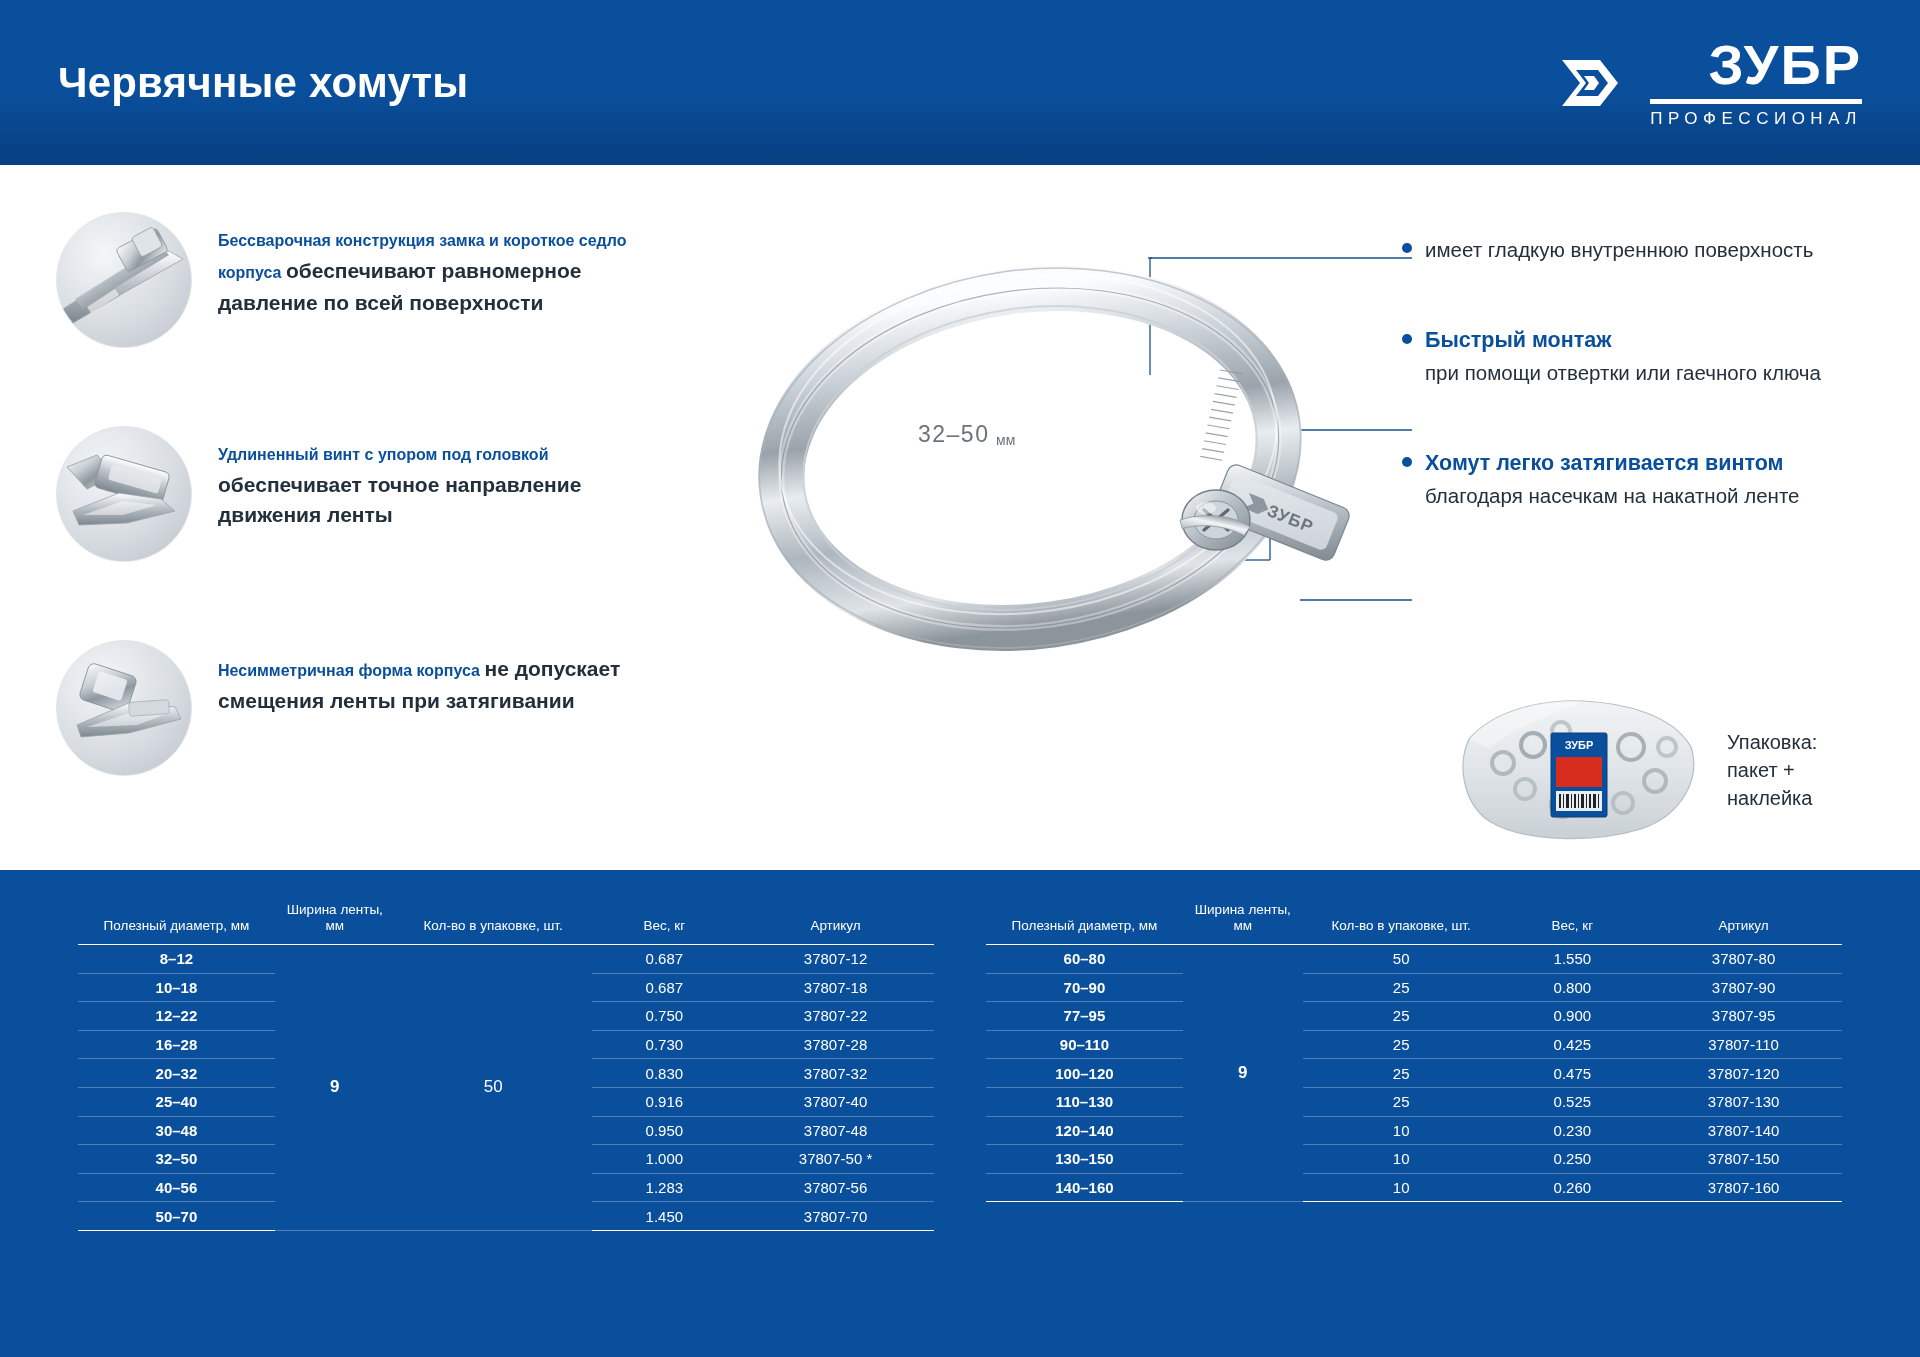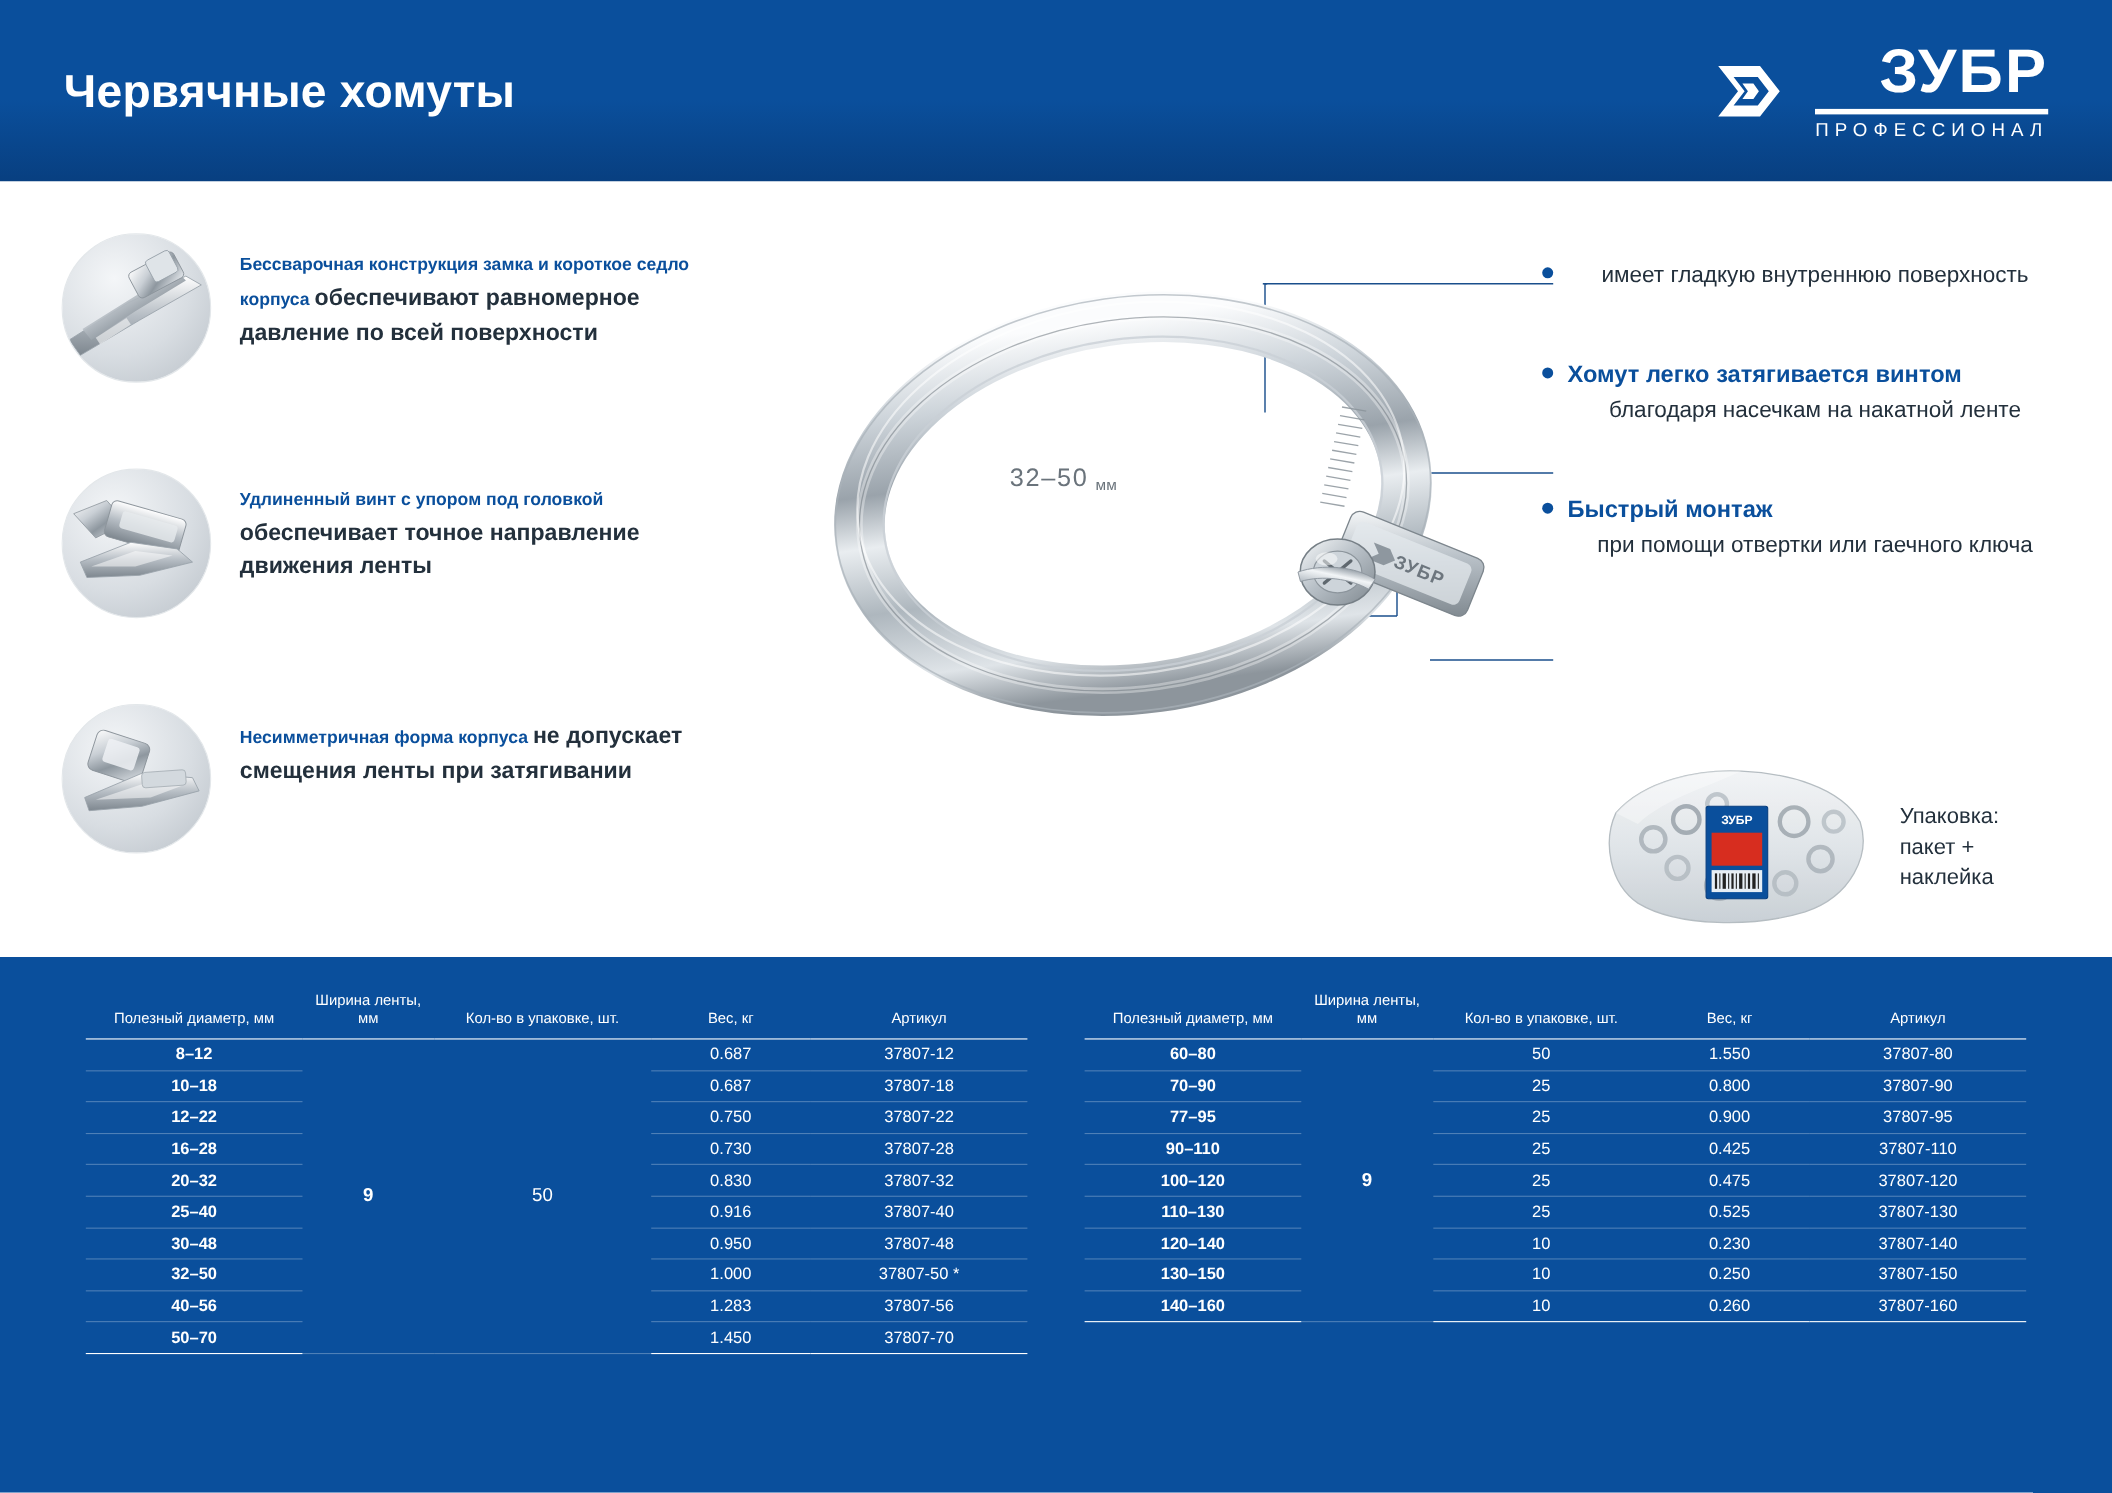--- a/index.html
+++ b/index.html
@@ -79,21 +79,21 @@
     position: absolute; left: 660px; top: 190px; width: 740px; height: 520px;
   }
 
   
   .callouts { position: absolute; left: 1425px; top: 232px; width: 450px; }
   .callout { margin-bottom: 62px; position: relative; }
   .callout .co-title {
     color: #0a4f9c; font-weight: bold; font-size: 21.5px; line-height: 29px;
   }
   .callout .co-sub {
-    color: #23303c; font-size: 20.5px; line-height: 29px; margin-top: 3px; text-align: center;
+    color: #23303c; font-size: 20.5px; line-height: 29px; margin-top: 3px;
   }
   .dot {
     position: absolute; left: -23px; top: 8px;
     width: 10px; height: 10px; border-radius: 50%; background: #0a4f9c;
   }
 
   
   .leaders { position: absolute; left: 0; top: 0; width: 1920px; height: 1357px; pointer-events: none; }
 
   
@@ -315,27 +315,27 @@
     </svg>
   </div>
 
   <div class="callouts">
     <div class="callout">
       <span class="dot"></span>
       <div class="co-sub">имеет гладкую внутреннюю поверхность</div>
     </div>
     <div class="callout">
       <span class="dot"></span>
+      <div class="co-title">Быстрый монтаж</div>
+      <div class="co-sub">при помощи отвертки или гаечного ключа</div>
+    </div>
+    <div class="callout">
+      <span class="dot"></span>
       <div class="co-title">Хомут легко затягивается винтом</div>
       <div class="co-sub">благодаря насечкам на накатной ленте</div>
-    </div>
-    <div class="callout">
-      <span class="dot"></span>
-      <div class="co-title">Быстрый монтаж</div>
-      <div class="co-sub">при помощи отвертки или гаечного ключа</div>
     </div>
   </div>
 
   <div class="package">
     <div class="package-img">
       <svg width="250" height="170" viewBox="0 0 250 170">
         <defs>
           <linearGradient id="bagGrad" x1="0" y1="0" x2="0" y2="1">
             <stop offset="0%" stop-color="#f2f4f6"></stop>
             <stop offset="55%" stop-color="#dde2e6"></stop>

